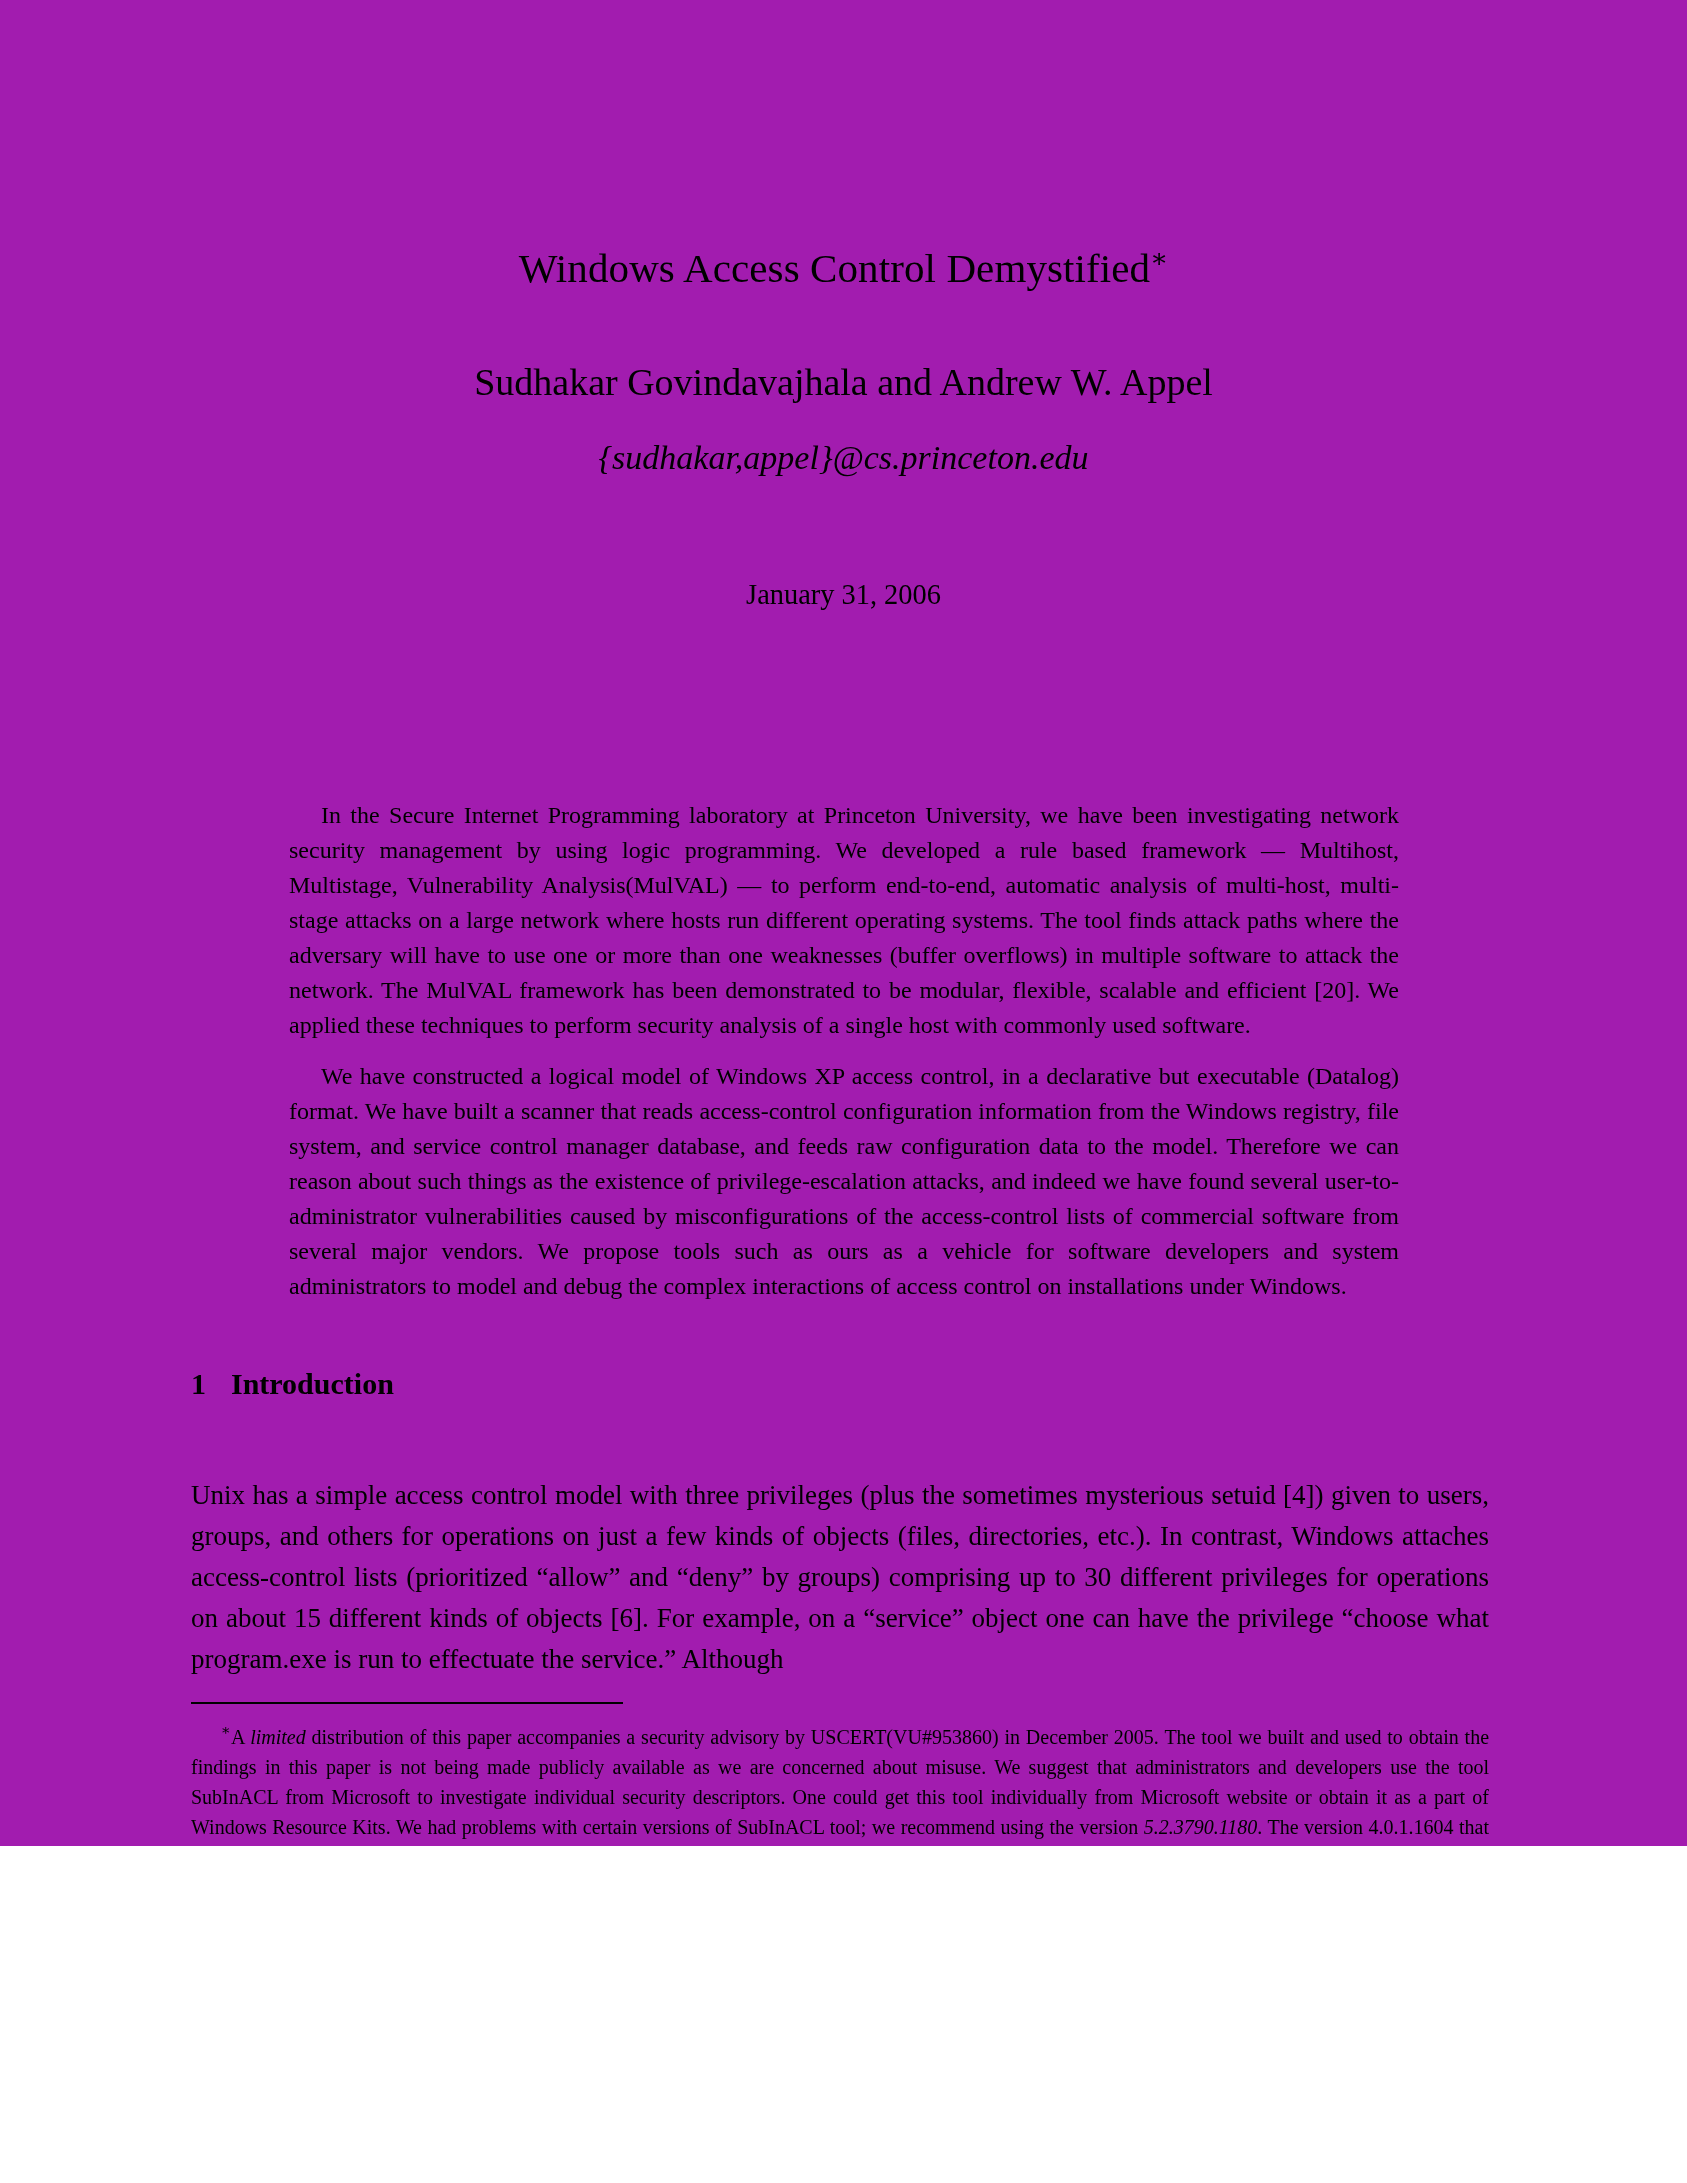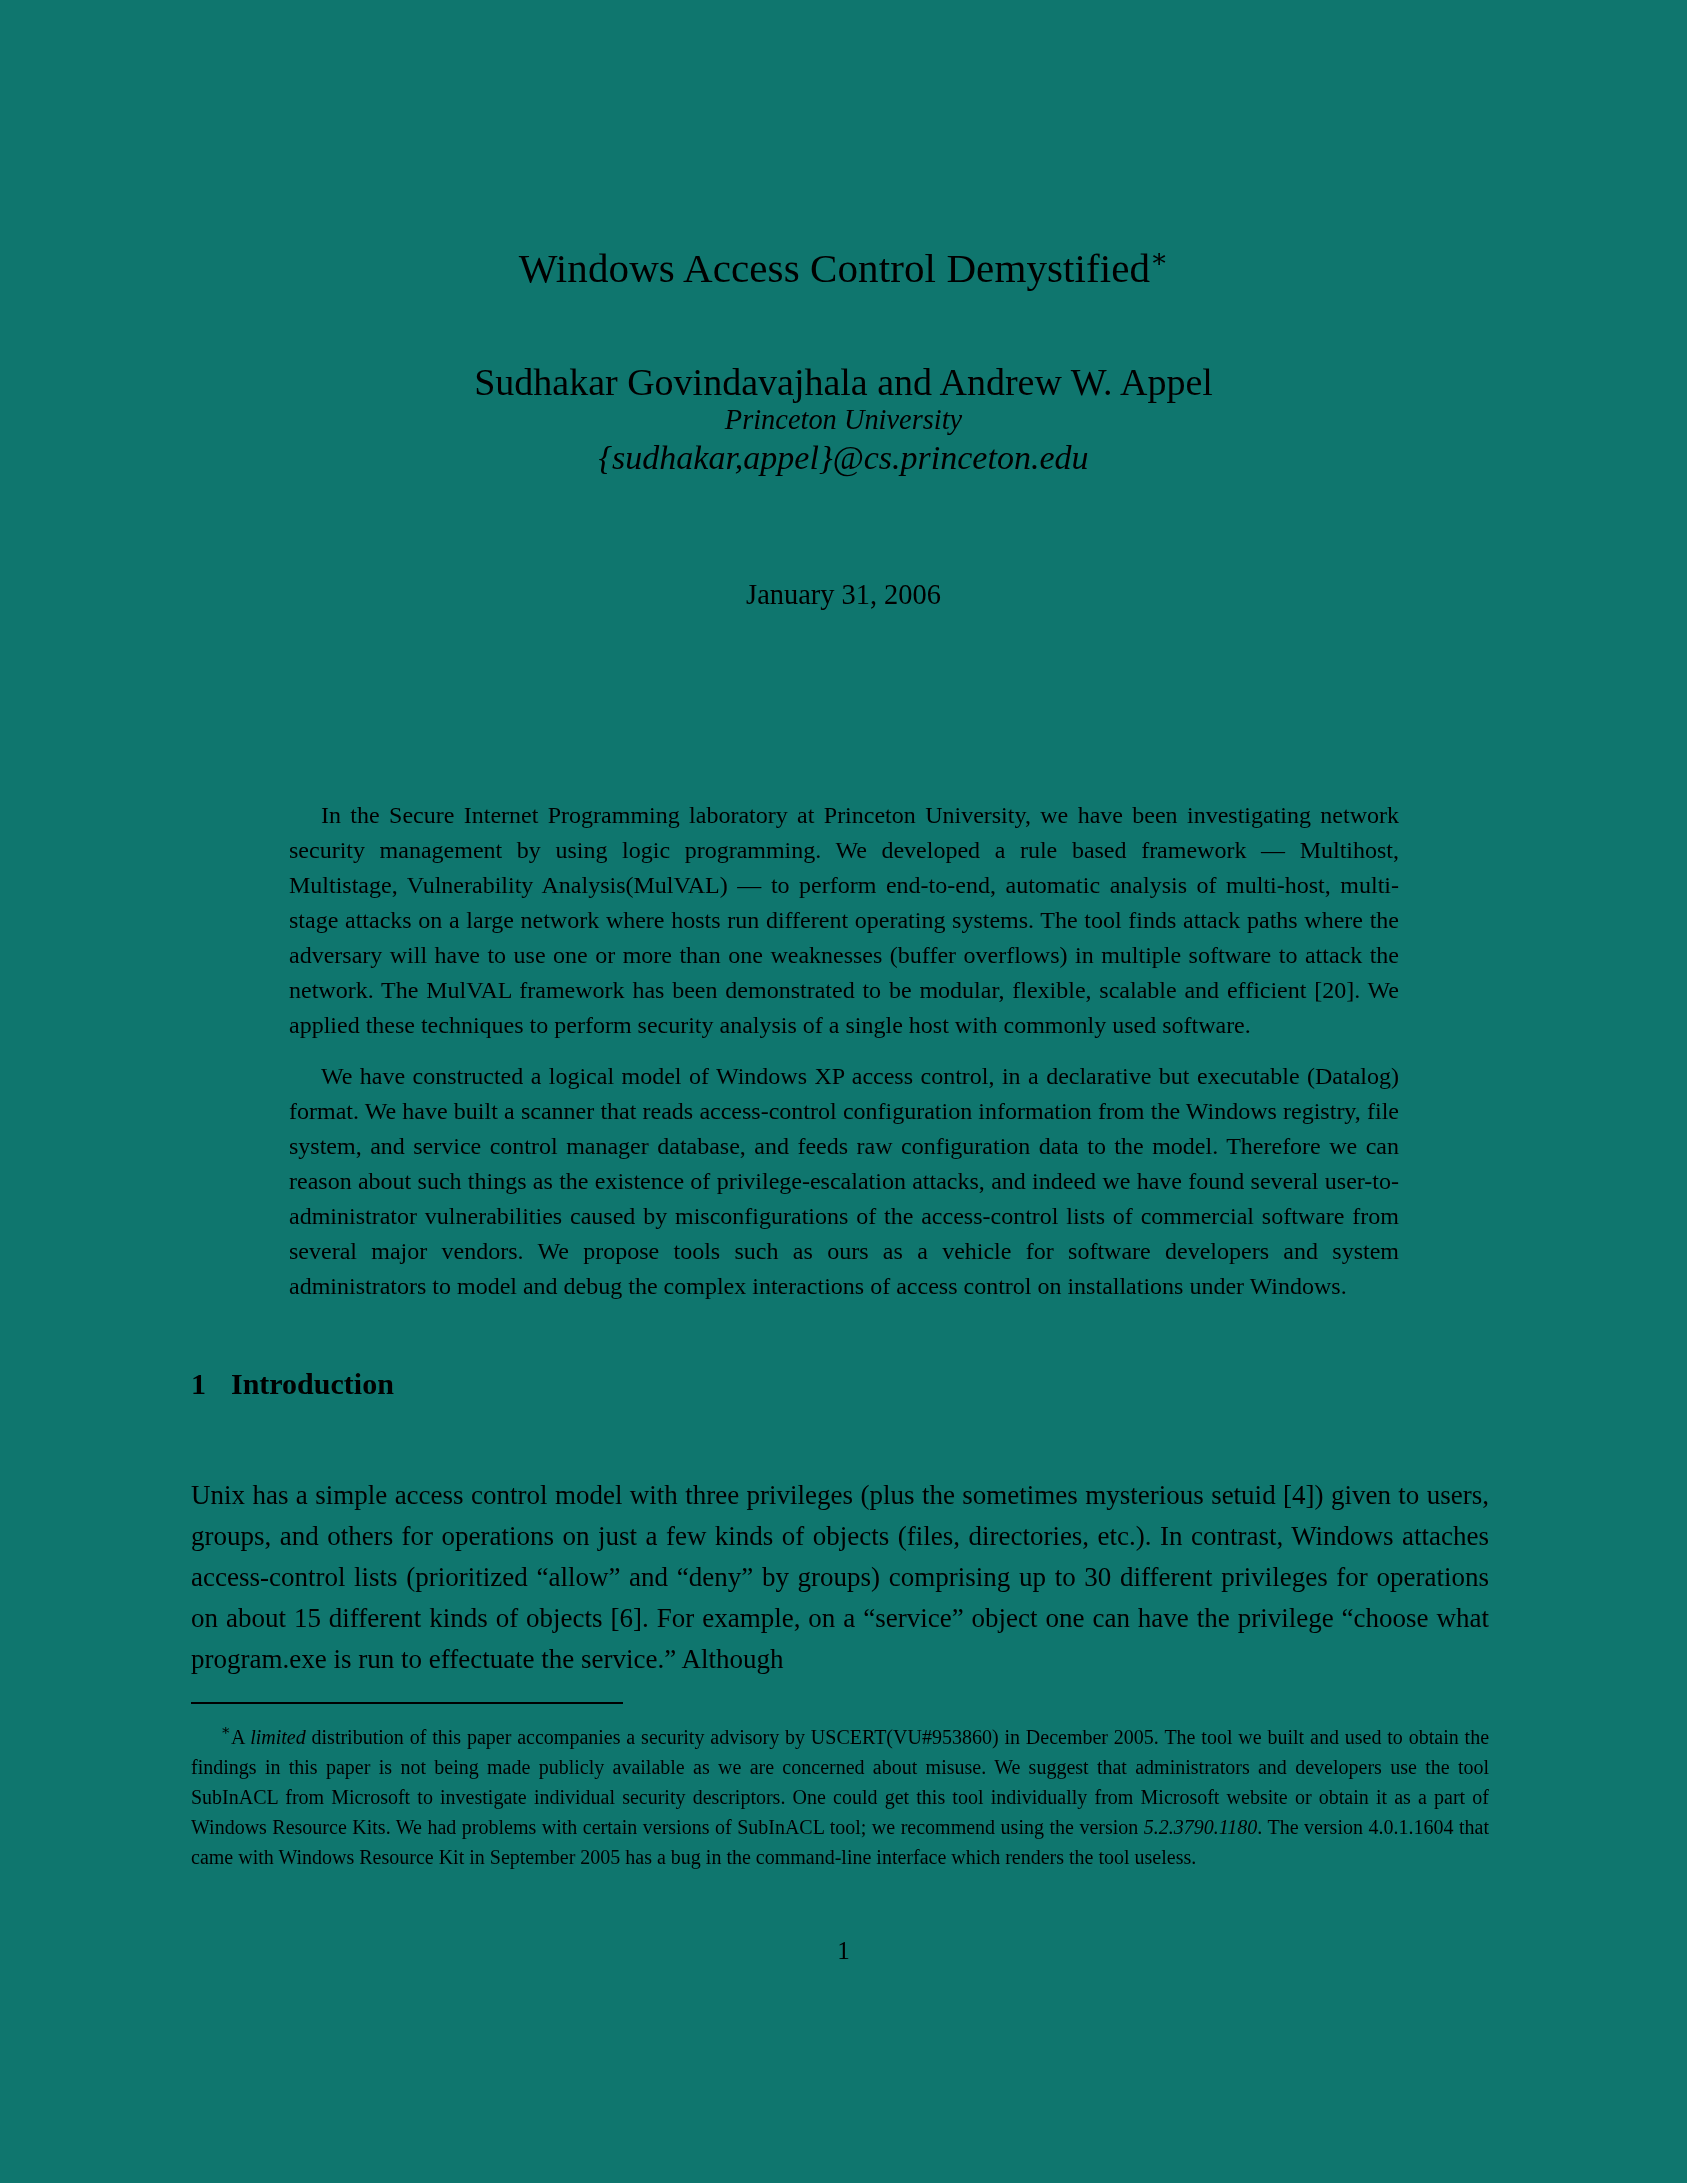--- a/index.html
+++ b/index.html
@@ -7,22 +7,22 @@
     padding: 0;
     background: #ffffff;
   }
   body {
     font-family: "Liberation Serif", "DejaVu Serif", serif;
     color: #000000;
   }
   .page {
     position: relative;
     width: 1687px;
-    height: 2183px;
-    background: #0f766e;
+    height: 1846px;
+    background: #a21caf;
     box-sizing: border-box;
     overflow: hidden;
   }
 
   
   .title {
     position: absolute;
     left: 0;
     right: 0;
     top: 218px;
@@ -171,21 +171,20 @@
   }
 </style>
 </head>
 <body>
 
 <div class="page">
 
   <h1 class="title"><span>Windows Access Control Demystified</span><span class="fn-mark">∗</span></h1>
 
   <div class="authors">Sudhakar Govindavajhala and Andrew W. Appel</div>
-  <div class="affil">Princeton University</div>
   <div class="email">{sudhakar,appel}@cs.princeton.edu</div>
   <div class="date">January 31, 2006</div>
 
   <div class="abstract-body">
     <p>In the Secure Internet Programming laboratory at Princeton University, we have been investigating network security management by using logic programming. We developed a rule based framework — Multihost, Multistage, Vulnerability Analysis(MulVAL) — to perform end-to-end, automatic analysis of multi-host, multi-stage attacks on a large network where hosts run different operating systems. The tool finds attack paths where the adversary will have to use one or more than one weaknesses (buffer overflows) in multiple software to attack the network. The MulVAL framework has been demonstrated to be modular, flexible, scalable and efficient [20]. We applied these techniques to perform security analysis of a single host with commonly used software.</p>
     <p>We have constructed a logical model of Windows XP access control, in a declarative but executable (Datalog) format. We have built a scanner that reads access-control configuration information from the Windows registry, file system, and service control manager database, and feeds raw configuration data to the model. Therefore we can reason about such things as the existence of privilege-escalation attacks, and indeed we have found several user-to-administrator vulnerabilities caused by misconfigurations of the access-control lists of commercial software from several major vendors. We propose tools such as ours as a vehicle for software developers and system administrators to model and debug the complex interactions of access control on installations under Windows.</p>
   </div>
 
   <div class="sec-head"><span class="num">1</span><span>Introduction</span></div>
 

